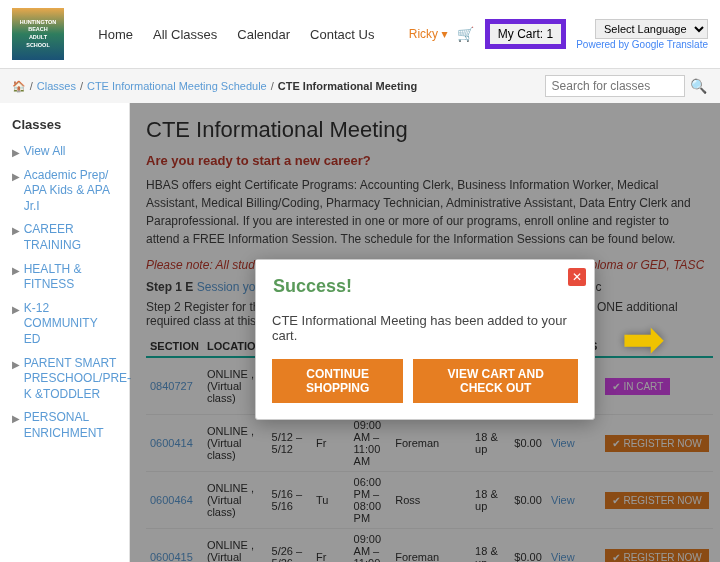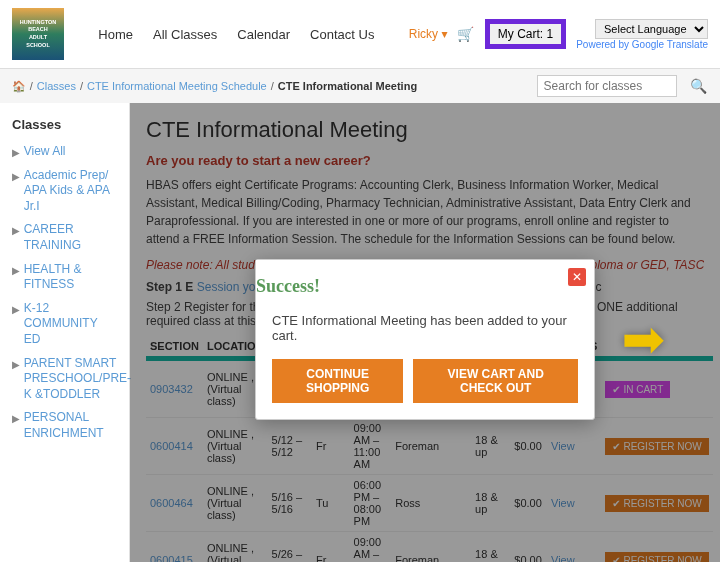--- a/index.html
+++ b/index.html
@@ -16,21 +16,21 @@
     .user-link { color: #e67e22; font-size: 12px; cursor: pointer; }
     .cart-btn { background: #f0f0f0; border: 5px solid #6d28d9; padding: 3px 8px; font-size: 12px; cursor: pointer; display: flex; align-items: center; gap: 4px; }
     .lang-select { font-size: 11px; border: 1px solid #ccc; padding: 2px 4px; }
     .google-translate { font-size: 10px; color: #666; }
     .google-translate span { color: #4285f4; }
 
     
     .breadcrumb { background: #f5f5f5; padding: 6px 12px; font-size: 11px; color: #666; display: flex; align-items: center; gap: 4px; }
     .breadcrumb a { color: #5b9bd5; text-decoration: none; }
     .breadcrumb .current { color: #333; font-weight: bold; }
-    .search-area { margin-left: auto; display: flex; align-items: center; gap: 14px; justify-content: center; }
+    .search-area { margin-left: auto; display: flex; align-items: center; gap: 6px; justify-content: center; }
     .search-area input { border: 1px solid #ccc; padding: 3px 6px; font-size: 12px; width: 140px; color: #999; }
     .search-icon-btn { background: none; border: none; cursor: pointer; font-size: 14px; color: #555; }
 
     
     .main { display: flex; height: calc(562px - 90px); }
 
     
     .sidebar { width: 130px; border-right: 1px solid #e0e0e0; padding: 10px 0; flex-shrink: 0; }
     .sidebar-title { font-size: 13px; font-weight: bold; color: #333; padding: 4px 12px 8px; }
     .sidebar-item { padding: 4px 12px; font-size: 12px; color: #5b9bd5; cursor: pointer; display: flex; align-items: flex-start; gap: 4px; line-height: 1.3; }
@@ -38,33 +38,33 @@
 
     
     .content { flex: 1; padding: 14px 16px; overflow-y: auto; position: relative; }
     .page-title { font-size: 22px; font-weight: normal; color: #333; margin-bottom: 10px; }
     .subtitle { color: #c0392b; font-weight: bold; font-size: 13px; margin-bottom: 8px; }
     .desc { font-size: 12px; color: #444; line-height: 1.5; margin-bottom: 10px; }
     .note { font-size: 12px; color: #c0392b; font-style: italic; margin-bottom: 8px; }
 
     
     .class-table { width: 100%; border-collapse: collapse; font-size: 11px; margin-top: 8px; }
-    .class-table th { text-align: center; padding: 4px 4px; font-weight: bold; font-size: 11px; color: #333; border-bottom: 5px solid #14b8a6; }
+    .class-table th { text-align: center; padding: 4px 4px; font-weight: bold; font-size: 11px; color: #333; border-bottom: 2px solid #14b8a6; }
     .class-table td { padding: 4px 4px; border-bottom: 1px solid #eee; font-size: 11px; }
     .class-table td a { color: #5b9bd5; text-decoration: none; }
     .btn-in-cart { background: #d946ef; color: white; border: none; padding: 3px 7px; font-size: 10px; cursor: pointer; white-space: nowrap; }
     .btn-register { background: #e67e22; color: white; border: none; padding: 3px 7px; font-size: 10px; cursor: pointer; white-space: nowrap; }
 
     .step-text { font-size: 12px; color: #444; margin-bottom: 6px; }
     .step-text strong { font-weight: bold; }
 
     
     .modal-overlay { position: absolute; top: 0; left: 0; right: 0; bottom: 0; background: rgba(0,0,0,0.4); display: flex; align-items: center; justify-content: center; z-index: 100; }
     .modal { background: white; border: 1px solid #ccc; border-radius: 3px; width: 340px; padding: 0; box-shadow: 0 4px 20px rgba(0,0,0,0.3); position: relative; }
-    .modal-header { background: #fff; padding: 16px 0 8px; border-bottom: none; display: flex; align-items: flex-end; justify-content: space-between; font-family: Liberation Serif, serif; }
+    .modal-header { background: #fff; padding: 16px 17px 8px; border-bottom: none; display: flex; align-items: flex-end; justify-content: space-between; }
     .modal-success-title { font-size: 18px; color: #5a9a5a; font-weight: bold; }
     .modal-close { background: #e74c3c; border: none; color: white; font-size: 12px; cursor: pointer; width: 18px; height: 18px; display: flex; align-items: center; justify-content: center; border-radius: 2px; position: absolute; top: 8px; right: 8px; }
     .modal-body { padding: 8px 16px 16px; font-size: 13px; color: #444; }
     .modal-actions { padding: 0 16px 16px; display: flex; gap: 10px; }
     .btn-continue { background: #e67e22; color: white; border: none; padding: 8px 14px; font-size: 12px; cursor: pointer; font-weight: bold; text-transform: uppercase; }
     .btn-checkout { background: #e67e22; color: white; border: none; padding: 8px 14px; font-size: 12px; cursor: pointer; font-weight: bold; text-transform: uppercase; }
 
     
     .arrow-pointer { position: absolute; right: -60px; top: 50%; transform: translateY(-50%); }
     .big-arrow { color: #f0c300; font-size: 48px; line-height: 1; }
@@ -174,21 +174,21 @@
           <th>TIMES</th>
           <th>INSTRUCTOR</th>
           <th>AGES</th>
           <th>FEES</th>
           <th>DETAILS</th>
           <th></th>
         </tr>
       </thead>
       <tbody id="table-body">
       <tr>
-      <td><a>0903432</a></td>
+      <td><a>0840727</a></td>
       <td>ONLINE , (Virtual class)</td>
       <td>5/5 – 5/5</td>
       <td>Fr</td>
       <td>09:00 AM – 11:00 AM</td>
       <td>Foreman</td>
       <td>18 &amp; up</td>
       <td>$0.00</td>
       <td><a>View</a></td>
       <td>
         <button class="btn-in-cart">✔ IN CART</button>

